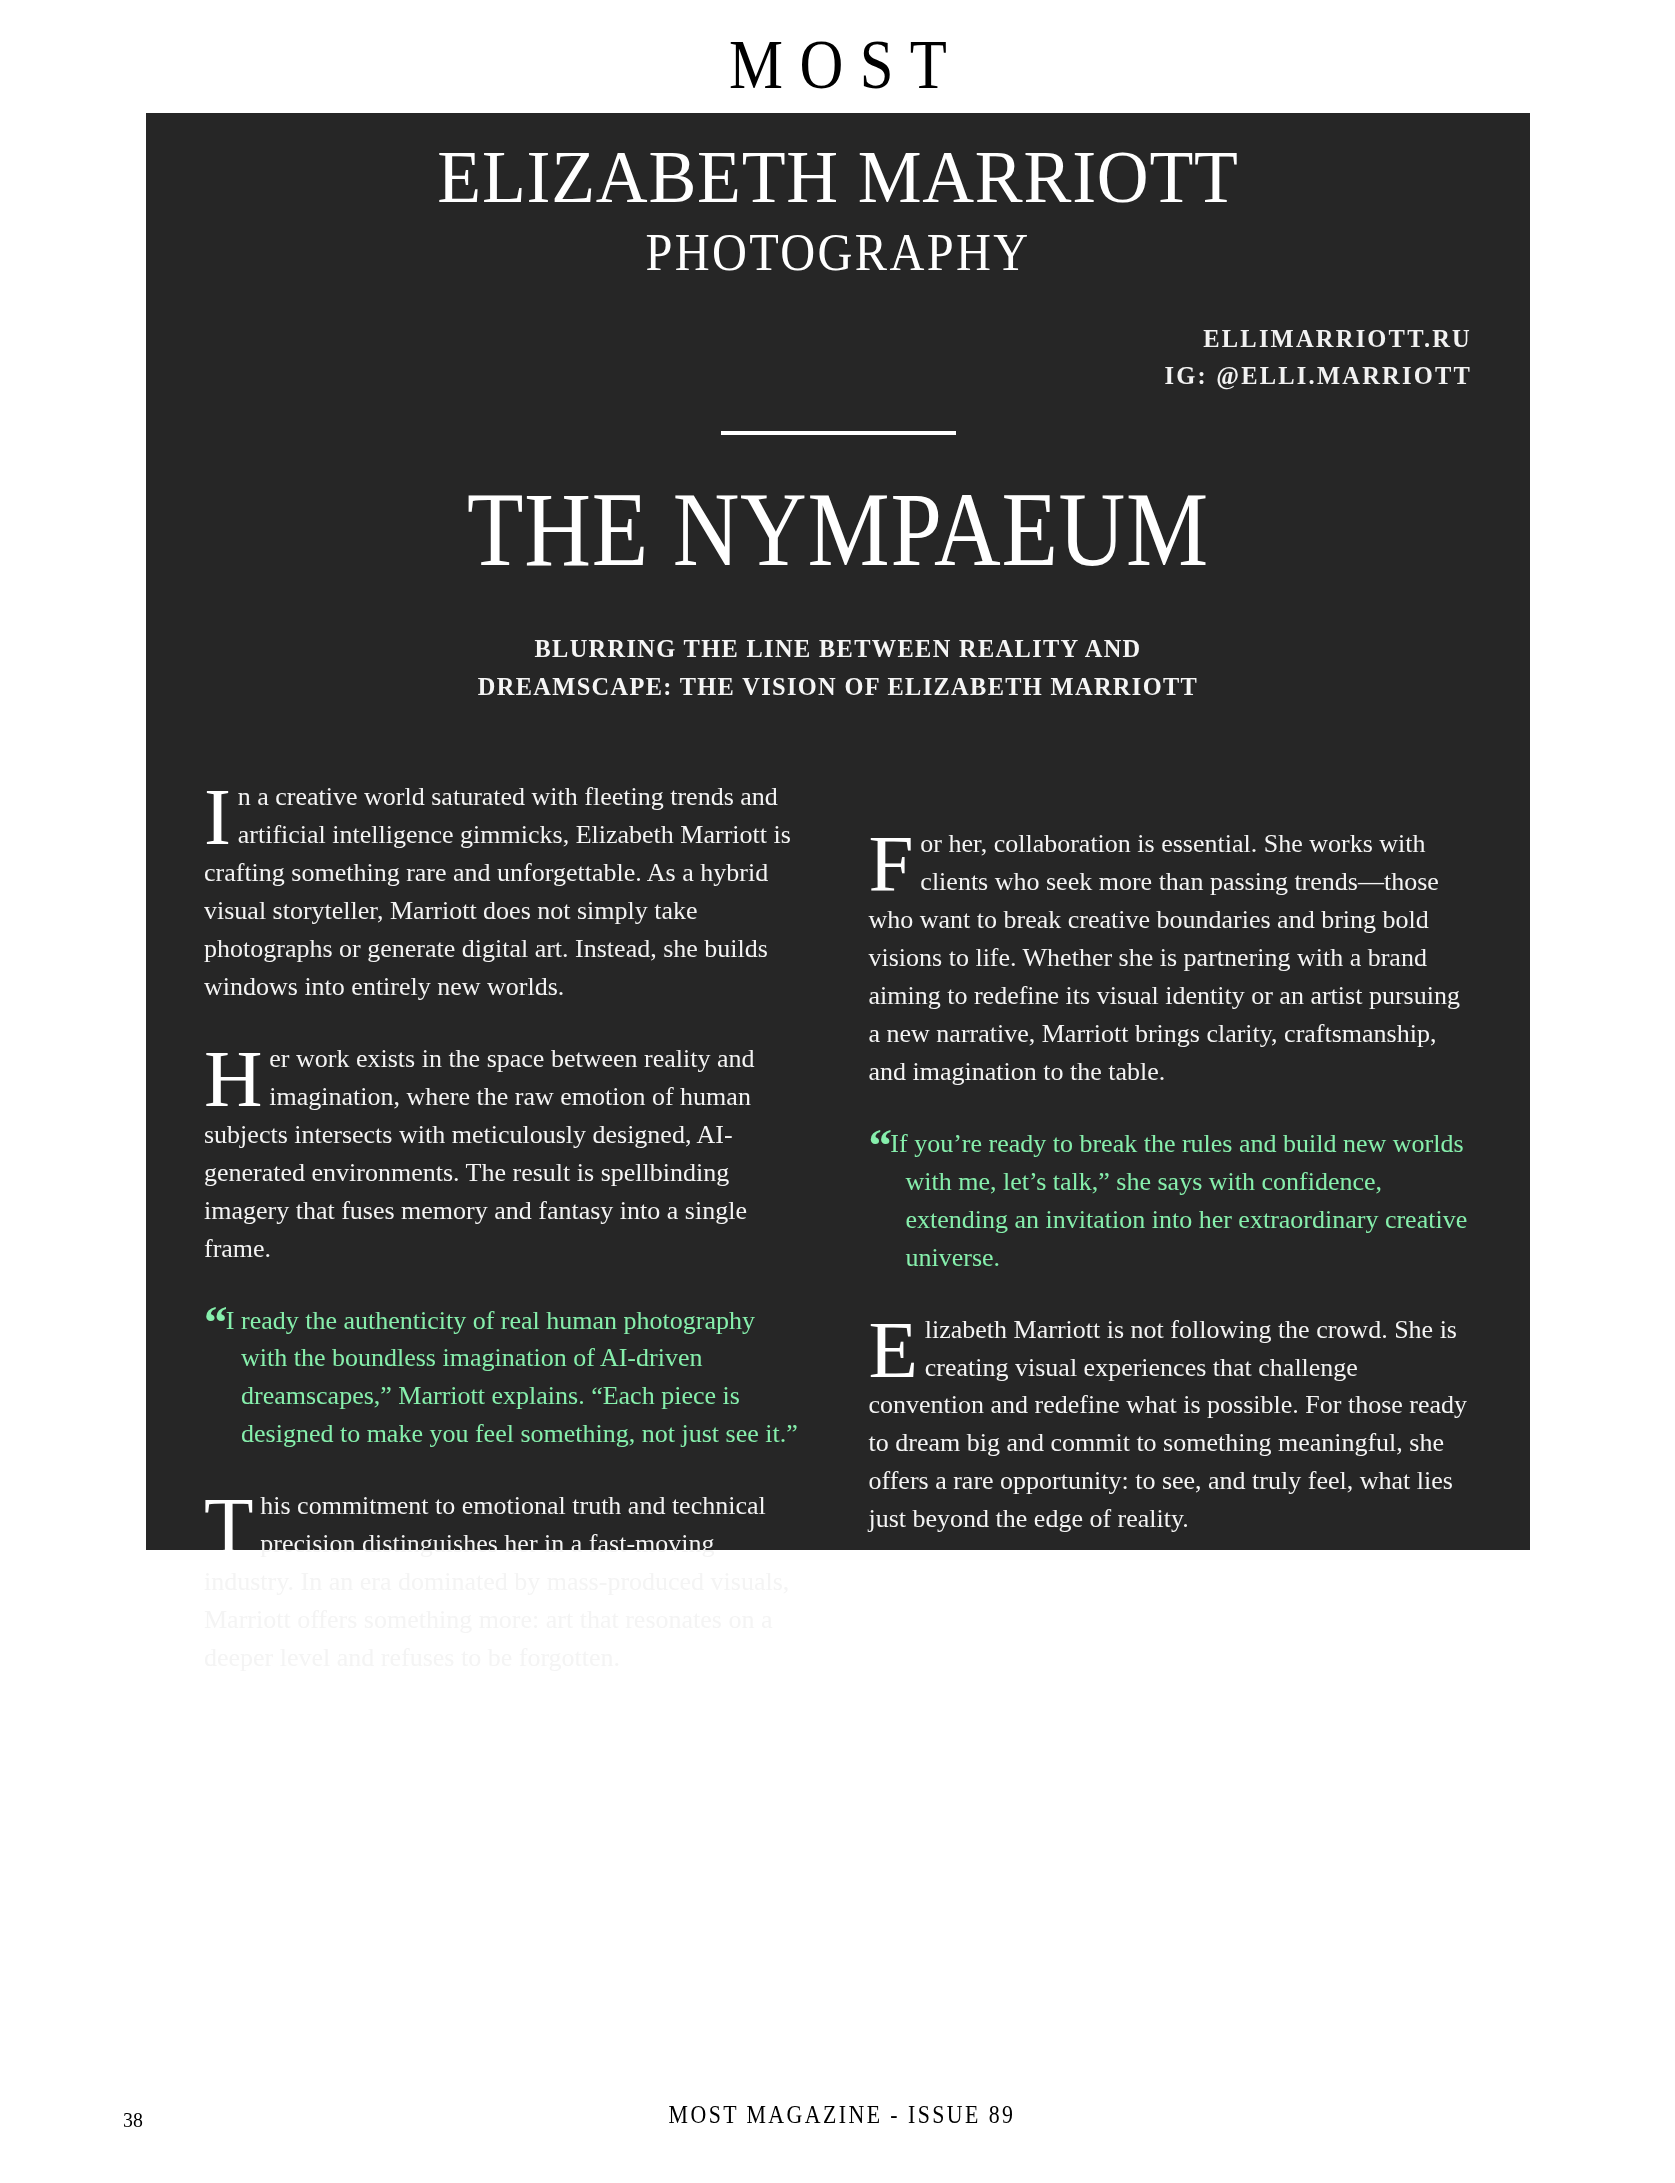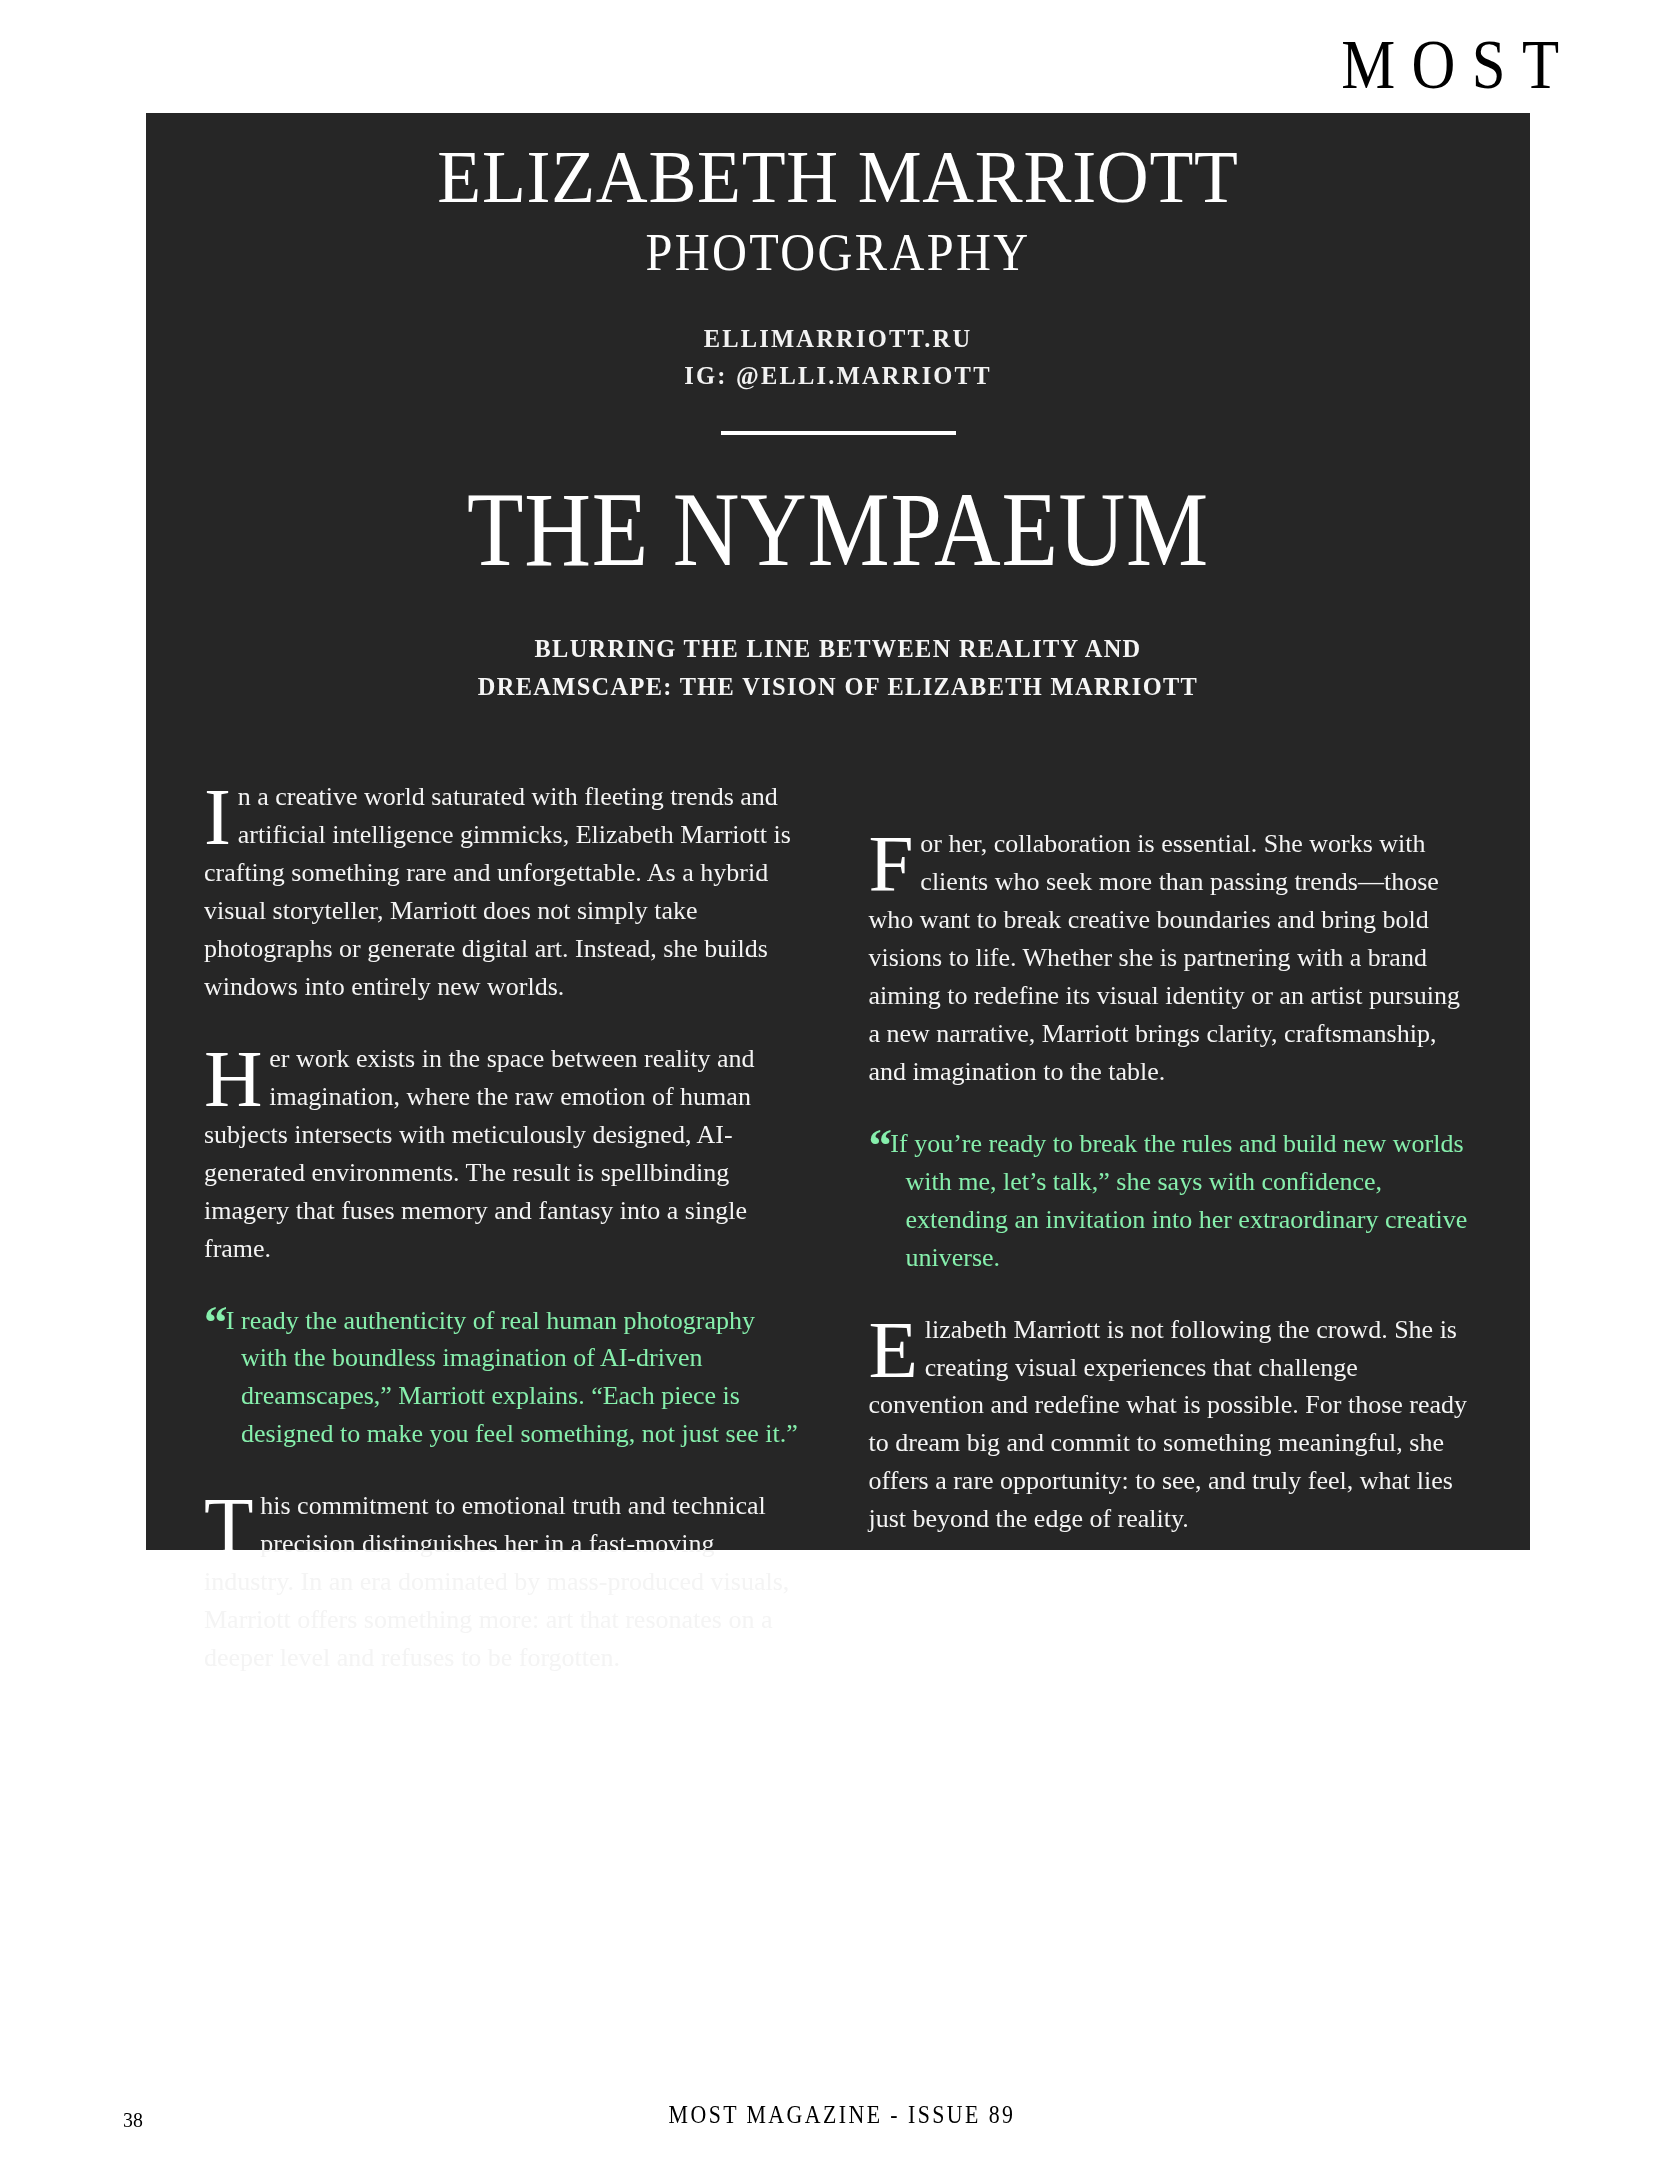--- a/index.html
+++ b/index.html
@@ -9,21 +9,21 @@
     height: 2183px;
     background: #ffffff;
     font-family: "Liberation Serif", "DejaVu Serif", serif;
     overflow: hidden;
     position: relative;
   }
 
   
   .masthead {
     width: 100%;
-    text-align: right;
+    text-align: center;
     padding-top: 30.5px;
     height: 113px;
   }
   .masthead-title {
     font-family: "Liberation Serif", "DejaVu Serif", serif;
     font-size: 69px;
     font-weight: 400;
     color: #000000;
     letter-spacing: 18.6px;
     text-indent: 18.6px;
@@ -63,20 +63,21 @@
     transform: scaleX(0.93);
   }
 
   .contact-lines {
     margin-top: 37px;
     font-size: 24.5px;
     font-weight: 700;
     color: #f2f2f2;
     letter-spacing: 2.2px;
     line-height: 1.52;
+    text-align: right;
   }
 
   .divider {
     width: 235px;
     height: 4.2px;
     background: #ffffff;
     margin: 36px auto 0 auto;
   }
 
   

